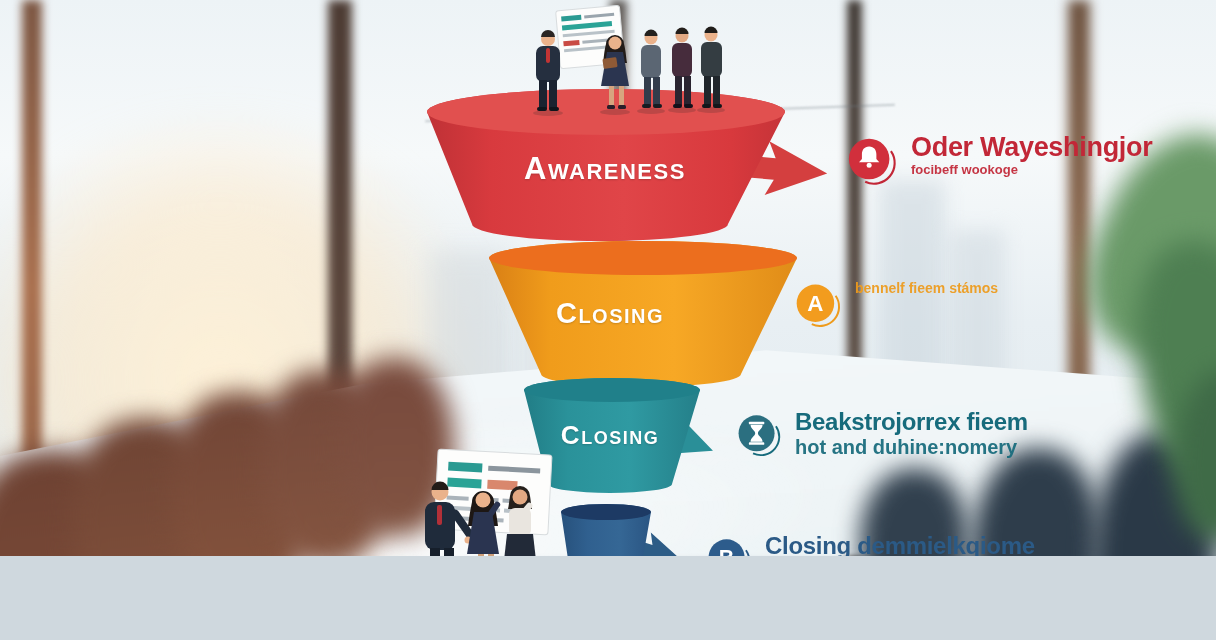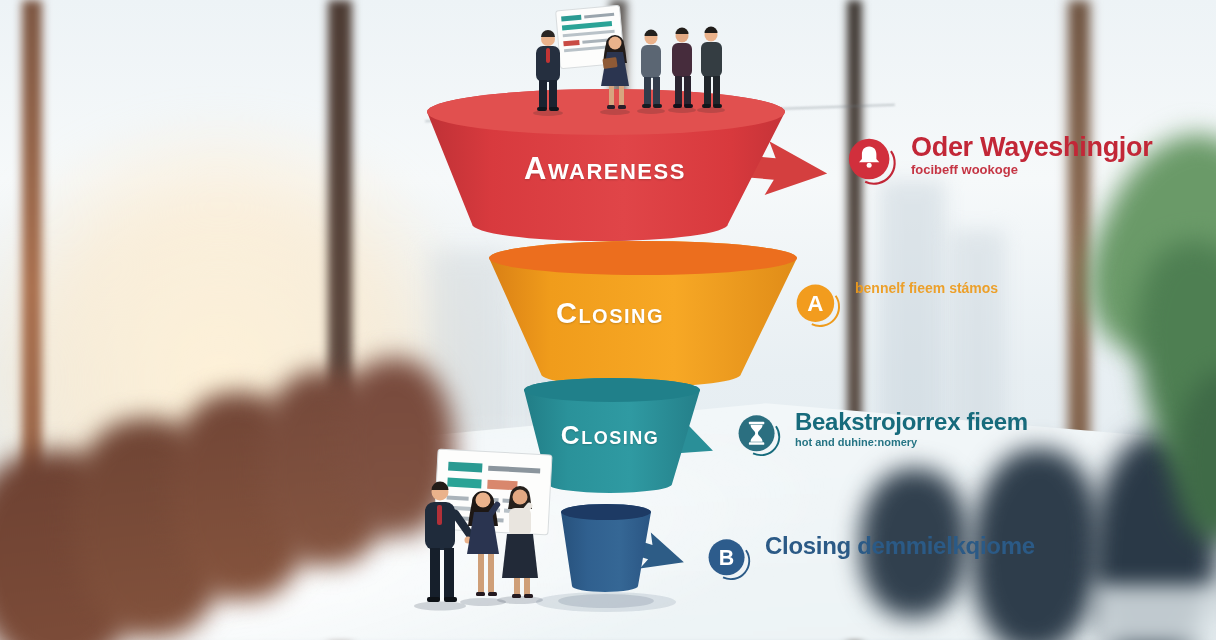--- a/index.html
+++ b/index.html
@@ -1,33 +1,33 @@
 <!DOCTYPE html>
 <html><head>
 <meta charset="utf-8">
 <style>
   html,body{margin:0;padding:0;background:#cfd8de;}
-  .stage{position:relative;width:1216px;height:640px;overflow:hidden;
+  .stage{position:relative;width:1216px;height:556px;overflow:hidden;
          font-family:"Liberation Sans",sans-serif;
          background:linear-gradient(180deg,#edf3f6 0%,#f6f9fa 28%,#e8eff3 58%,#e1eaee 100%);}
   .abs{position:absolute;}
   .blob{position:absolute;border-radius:46%;}
   
   .bg-el{position:absolute;}
   
   .tier-label{position:absolute;color:#ffffff;font-weight:700;font-variant:small-caps;
               text-align:center;letter-spacing:1.5px;text-shadow:0 1px 2px rgba(0,0,0,.18);}
   
   .anno{position:absolute;display:flex;align-items:flex-start;gap:11px;white-space:nowrap;}
   .anno .txt{display:flex;flex-direction:column;}
   .anno .title{font-weight:800;letter-spacing:-0.3px;line-height:1.04;}
   .anno .sub{font-weight:700;opacity:.93;margin-top:2px;line-height:1.05;}
   .a1{color:#c22737;} .a1 .title{font-size:27px;} .a1 .sub{font-size:13px;}
   .a2{color:#ee9b1c;} .a2 .title{font-size:26px;} .a2 .sub{font-size:14px;}
-  .a3{color:#176b7c;} .a3 .title{font-size:24px;} .a3 .sub{font-size:11px;}
+  .a3{color:#176b7c;} .a3 .title{font-size:24px;} .a3 .sub{font-size:20px;}
   .a4{color:#2b5a86;} .a4 .title{font-size:24px;} .a4 .sub{font-size:17px;}
   .table-top{position:absolute;inset:0;
      clip-path:polygon(0 100%,0 82%,30% 69%,63% 63%,100% 69%,100% 100%);
      background:linear-gradient(175deg,#e2ebef 38%,#f4f8fa 55%,#ecf3f5 100%);
      filter:blur(2px);}
   .sheen{position:absolute;left:-90px;top:430px;width:920px;height:270px;
      background:radial-gradient(ellipse at 35% 50%,rgba(255,255,255,.95),rgba(255,255,255,0) 72%);
      transform:rotate(-10deg);filter:blur(12px);}
 </style>
 </head>

